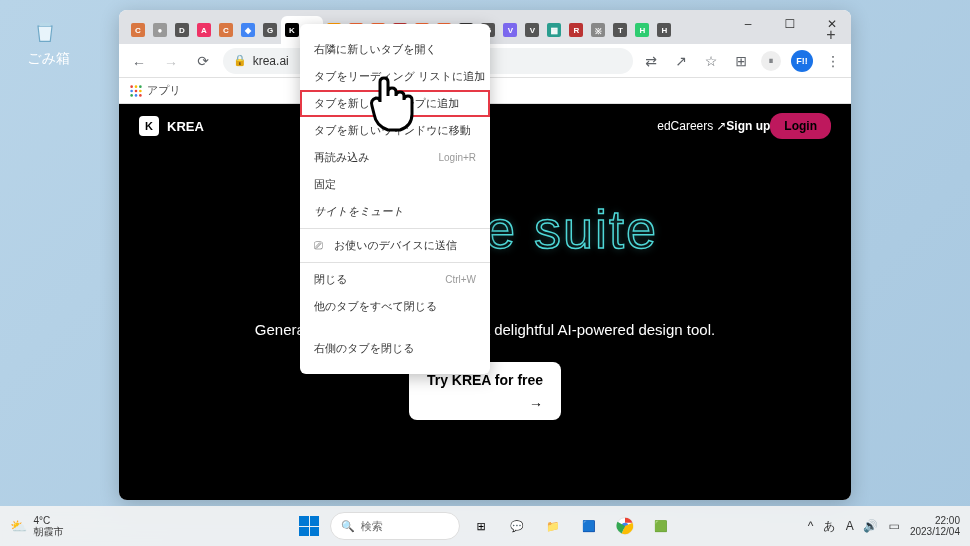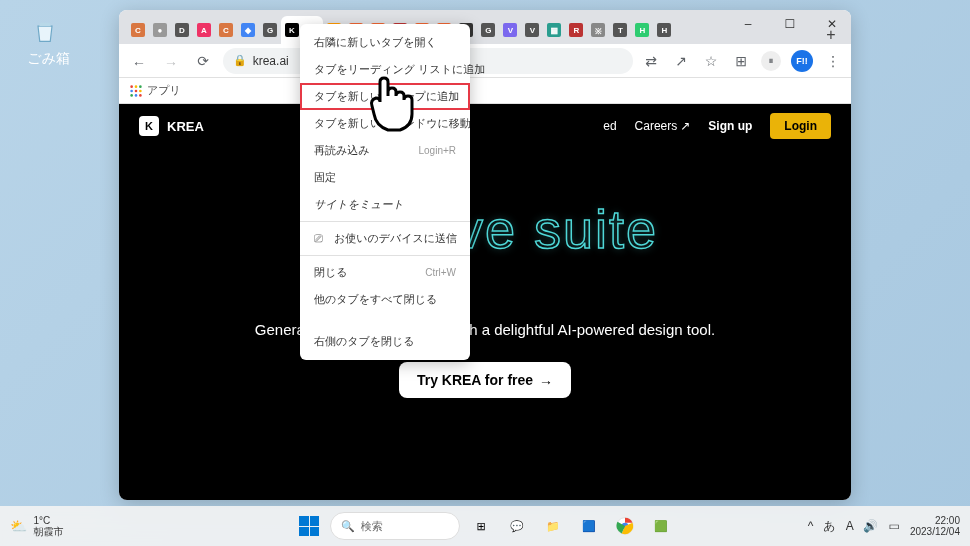--- a/index.html
+++ b/index.html
@@ -32,31 +32,31 @@
 .tb-icon { width: 20px; height: 20px; display: flex; align-items: center; justify-content: center; color: #5f6368; font-size: 14px; cursor: pointer; }
 .avatar { width: 22px; height: 22px; border-radius: 50%; background: #1a73e8; color: #fff; font-size: 9px; display: flex; align-items: center; justify-content: center; font-weight: bold; }
 .bookmarks-bar { height: 26px; background: #fff; display: flex; align-items: center; padding: 0 10px; font-size: 11px; color: #444; border-bottom: 1px solid #e0e0e0; }
 .bm-icon { width: 14px; height: 14px; margin-right: 4px; }
 
 
 .content { height: calc(100% - 94px); background: #000; color: #fff; position: relative; overflow: hidden; }
 .site-header { height: 44px; display: flex; align-items: center; padding: 0 20px; }
 .site-logo { display: flex; align-items: center; gap: 8px; font-weight: bold; font-size: 13px; }
 .logo-box { width: 20px; height: 20px; background: #fff; border-radius: 4px; display: flex; align-items: center; justify-content: center; color: #000; font-size: 11px; font-weight: bold; }
-.site-nav { margin-left: auto; display: flex; align-items: center; gap: 18px; font-size: 12px; }
+.site-nav { margin-left: auto; display: flex; align-items: center; gap: 0; font-size: 12px; }
 .nav-item { display: flex; align-items: center; gap: 3px; cursor: pointer; }
-.login-btn { background: #eab308; color: #000; padding: 6px 14px; border-radius: 4px; font-weight: 600; cursor: pointer; }
+.login-btn { background: #be185d; color: #000; padding: 6px 14px; border-radius: 12px; font-weight: 600; cursor: pointer; }
 .hero { text-align: center; padding-top: 50px; }
 .hero-title { font-size: 54px; font-weight: 400; letter-spacing: 2px; font-family: Georgia, serif; }
 .hero-title .outline { color: transparent; -webkit-text-stroke: 1.5px #4fd8d8; text-shadow: 0 0 8px rgba(79,216,216,.3); }
 .hero-sub { font-size: 15px; margin-top: 60px; }
-.hero-cta { display: inline-flex; align-items: flex-end; gap: 6px; background: #fff; color: #000; padding: 10px 18px; border-radius: 8px; margin-top: 24px; font-weight: 600; font-size: 14px; cursor: pointer; }
-
-
-.context-menu { position: absolute; top: 24px; left: 300px; width: 170px; background: #fff; border-radius: 6px; box-shadow: 0 4px 16px rgba(0,0,0,0.25); padding: 5px 0; font-size: 11px; color: #333; z-index: 100; }
+.hero-cta { display: inline-flex; align-items: flex-end; gap: 6px; background: #fff; color: #000; padding: 10px 18px; border-radius: 8px; margin-top: 24px; font-weight: 600; font-size: 14px; cursor: pointer; flex-direction: column; }
+
+
+.context-menu { position: absolute; top: 24px; left: 300px; width: 190px; background: #fff; border-radius: 6px; box-shadow: 0 4px 16px rgba(0,0,0,0.25); padding: 12px 0; font-size: 11px; color: #333; z-index: 100; }
 .menu-item { padding: 6px 14px; display: flex; align-items: center; justify-content: space-between; cursor: pointer; white-space: nowrap; }
 .menu-item.highlighted { outline: 2px solid #e63946; outline-offset: -2px; }
 .menu-sep { height: 1px; background: #e0e0e0; margin: 3px 0; }
 .menu-item .shortcut { color: #999; font-size: 10px; }
 .menu-item .pre-icon { width: 14px; margin-right: 6px; color: #666; }
 
 
 .cursor { position: absolute; top: 70px; left: 360px; z-index: 200; pointer-events: none; }
 
 
@@ -305,21 +305,21 @@
 <div class="cursor">
   <svg width="60" height="70" viewBox="0 0 60 70">
     <path d="M20 30 L20 12 Q20 8 24 8 Q28 8 28 12 L28 26 L28 22 Q28 18 32 18 Q36 18 36 22 L36 26 Q36 22 40 22 Q44 22 44 26 L44 30 Q44 26 48 26 Q52 26 52 30 L52 44 Q52 56 40 60 L28 60 Q16 56 14 44 L12 36 Q10 30 16 28 Q20 28 20 32 Z" fill="#fff" stroke="#000" stroke-width="3"></path>
   </svg>
 </div>
 
 <div class="taskbar">
   <div class="weather">
     <span class="weather-icon">⛅</span>
     <div class="weather-text">
-      <div>1°C</div>
+      <div>4°C</div>
       <div>朝霞市</div>
     </div>
   </div>
   <div class="tb-center">
     <div class="tb-btn">
       <div class="start-logo">
           <span></span>
           <span></span>
           <span></span>
           <span></span>

